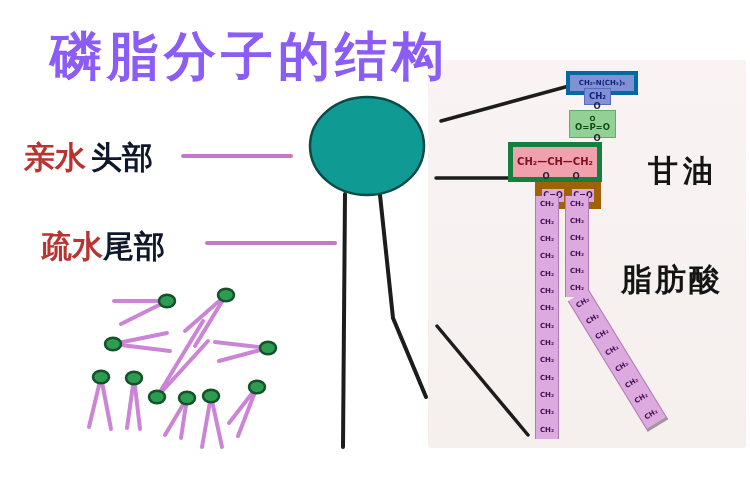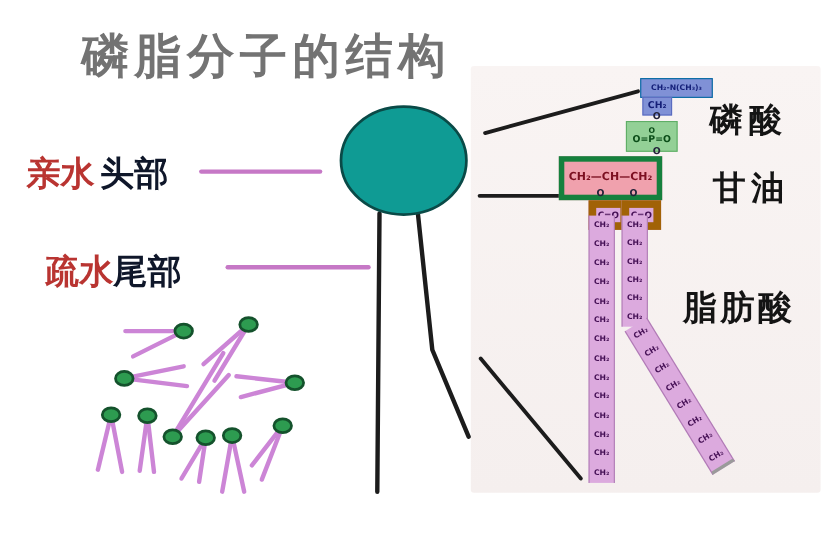--- a/index.html
+++ b/index.html
@@ -1,37 +1,37 @@
 <!DOCTYPE html>
 <html style="--label-red: #b93431; --teal-head: #0f9b94; --teal-stroke: #0a4a47; --black-line: #1c1c1c; --magenta-line: #c678c6; --micelle-head-fill: #2d9b50; --micelle-head-stroke: #14522c; --micelle-tail: #cc85d6; --choline-bg: #8091d6; --choline-text: #141f78; --phosphate-bg: #93d096; --phosphate-text: #0b4d18; --glycerol-bg: #f0a1ad; --glycerol-text: #7c0f20; --chain-bg: #dcaade; --chain-text: #451055; --panel-bg: #f9f4f3;"><head>
 <meta charset="utf-8">
 <style>
   html,body{margin:0;padding:0;background:#fff;}
   .stage{position:relative;width:750px;height:500px;background:#ffffff;overflow:hidden;
          font-family:"DejaVu Sans",sans-serif;}
-  .title{position:absolute;left:74px;top:22px;font-size:43px;font-weight:bold;color:#737373;
+  .title{position:absolute;left:50px;top:22px;font-size:52px;font-weight:bold;color:#8b5cf6;
          letter-spacing:5px;white-space:nowrap;z-index:3;}
   .lab{position:absolute;font-weight:bold;font-size:31px;white-space:nowrap;z-index:3;}
   .lab .red{color:var(--label-red);}
   .lab .blk{color:#0f172a;}
   #lab-hydrophilic{left:24px;top:137px;}
   #lab-hydrophilic .blk{margin-left:5px;}
   #lab-hydrophobic{left:41px;top:226px;}
   #lab-hydrophobic .blk{margin-left:0;}
   #diagram-svg{position:absolute;left:0;top:0;z-index:2;}
   .panel{position:absolute;left:428px;top:60px;width:318px;height:388px;z-index:1;
          background:linear-gradient(180deg,var(--panel-bg),#f5efee);border-radius:3px;}
   .sidelab{position:absolute;z-index:3;font-weight:bold;color:#141414;white-space:nowrap;}
   #lab-phosphate{left:645px;top:89px;font-size:30px;letter-spacing:6px;}
   #lab-glycerol{left:648px;top:151px;font-size:30px;letter-spacing:5px;}
   #lab-fattyacid{left:621px;top:259px;font-size:31px;letter-spacing:3px;}
   .fbox{position:absolute;z-index:3;display:flex;align-items:center;justify-content:center;
         font-weight:bold;text-align:center;line-height:1;}
-  #choline-box{left:582px;top:71px;width:64px;height:16px;font-size:7px;
-        background:var(--choline-bg);color:var(--choline-text);border:1px solid #0369a1;}
+  #choline-box{left:566px;top:71px;width:64px;height:16px;font-size:7px;
+        background:var(--choline-bg);color:var(--choline-text);border:4px solid #0369a1;}
   #ch2-box{left:584px;top:88px;width:25px;height:15px;font-size:8.5px;
         background:var(--choline-bg);color:var(--choline-text);border:1px solid #5b6cc0;}
   #p-box{left:569px;top:110px;width:45px;height:26px;flex-direction:column;justify-content:center;
         background:var(--phosphate-bg);color:var(--phosphate-text);border:1px solid #5fae66;}
   #p-box .r1{font-size:7px;}
   #p-box .r2{font-size:8.5px;}
   #gly-box{left:508px;top:142px;width:84px;height:30px;font-size:10px;
         background:var(--glycerol-bg);color:var(--glycerol-text);border:5px solid #15803d;}
   .co{width:22px;height:13px;font-size:8px;background:var(--chain-bg);color:var(--chain-text);
       border:7px solid #a16207;}
@@ -153,17 +153,16 @@
       <span>CH₂</span>
       <span>CH₂</span>
       <span>CH₂</span>
       <span>CH₂</span>
       <span>CH₂</span>
       <span>CH₂</span>
       <span>CH₂</span>
       <span>CH₂</span>
     </div>
 
-  <div class="sidelab" id="lab-phosphate">磷酸</div>
   <div class="sidelab" id="lab-glycerol">甘油</div>
   <div class="sidelab" id="lab-fattyacid">脂肪酸</div>
 
 </div>
 
 </body></html>

